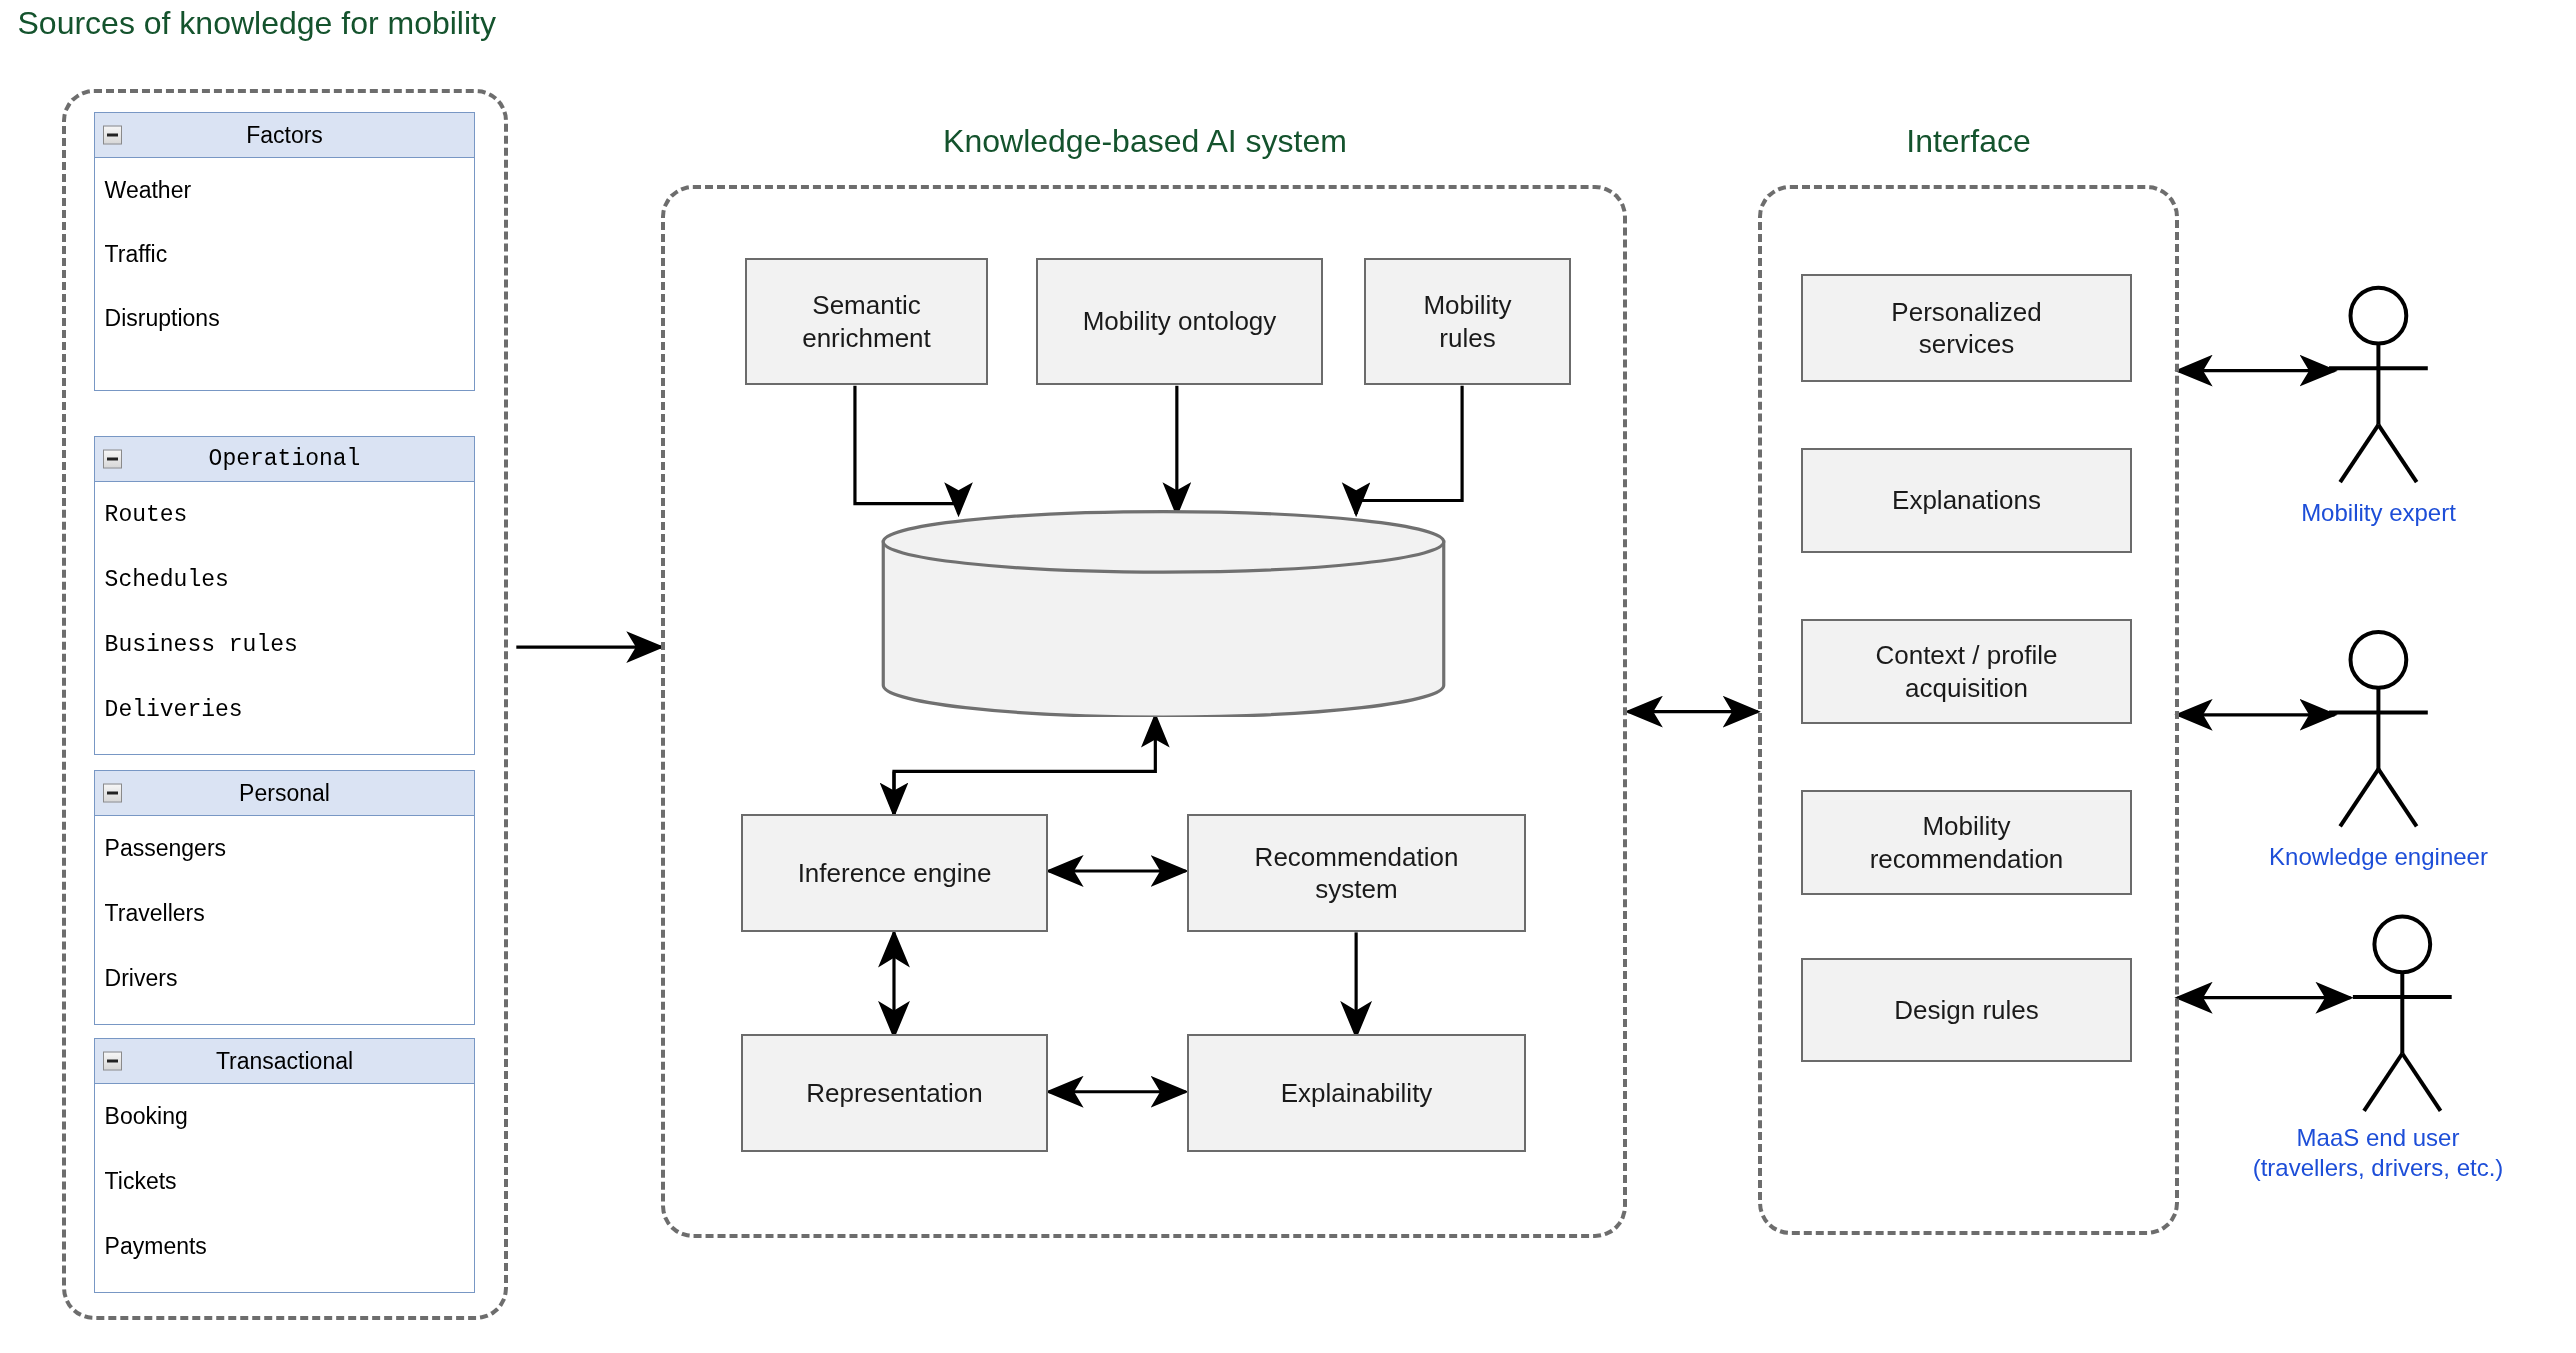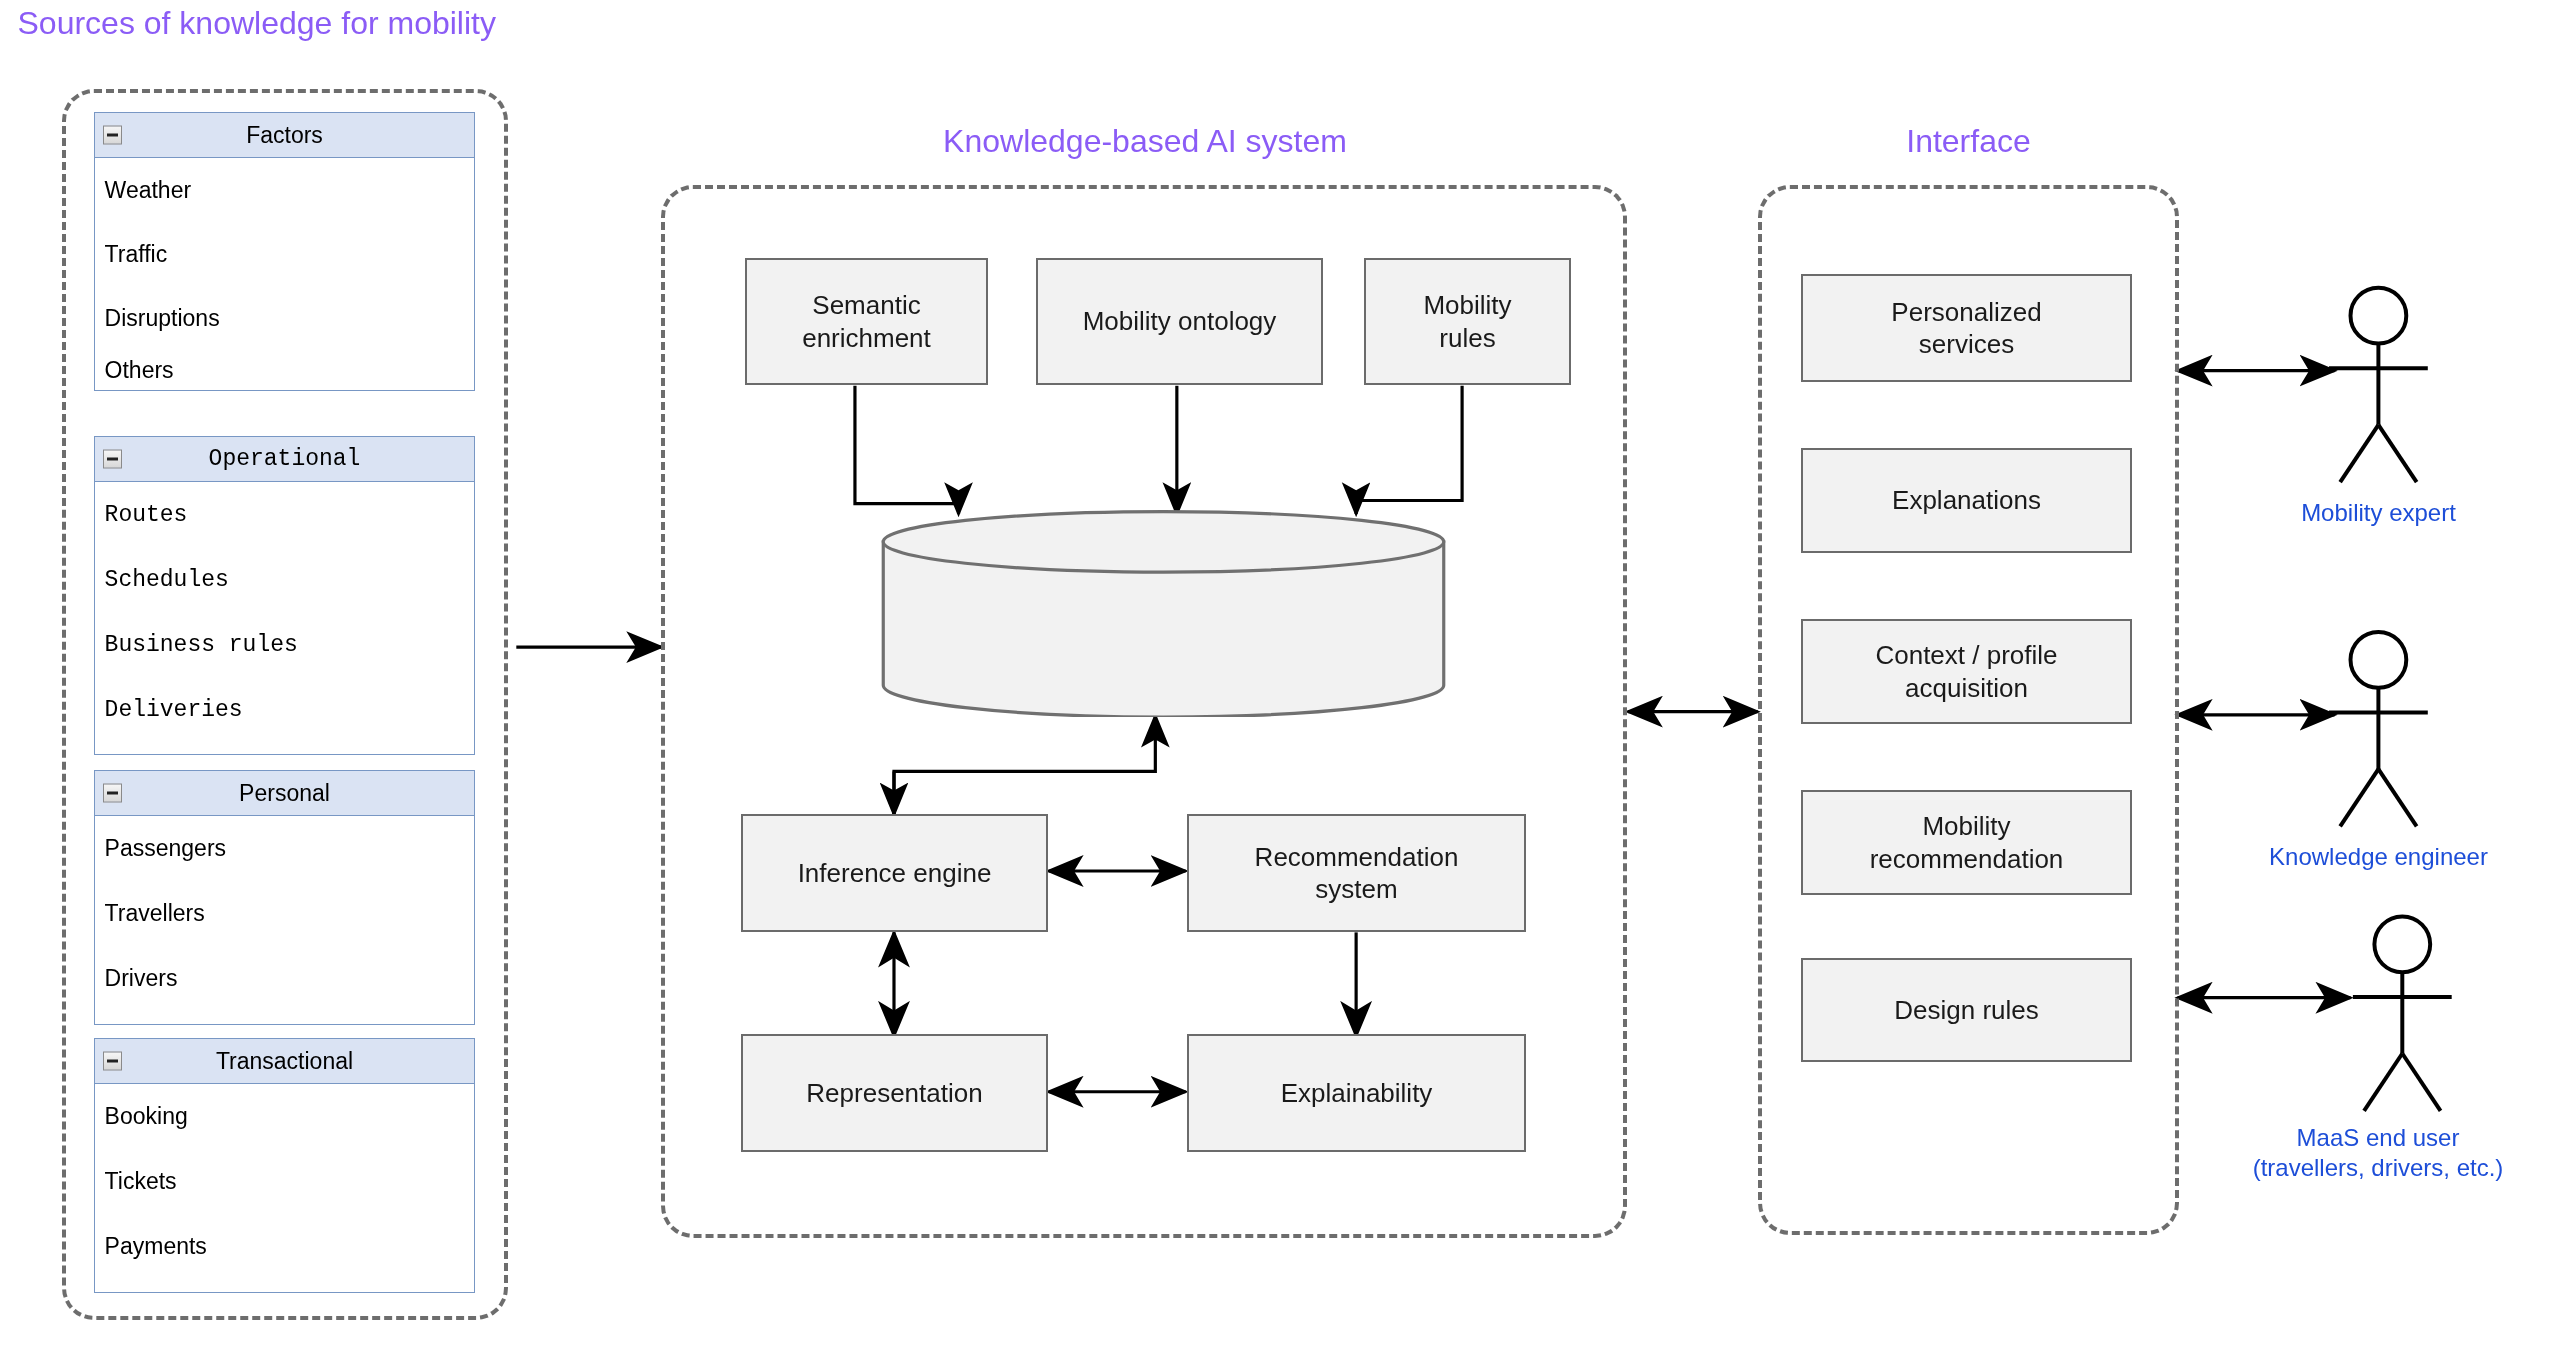--- a/index.html
+++ b/index.html
@@ -17,21 +17,21 @@
     width: 2576px;
     height: 1354px;
     overflow: hidden;
     background: #ffffff;
   }
   .abs { position: absolute; }
 
   
   .section-caption {
     font-size: 32px;
-    color: #8b5cf6;
+    color: #14532d;
     white-space: nowrap;
     text-align: center;
     line-height: 1.1;
   }
 
   
   .dashed-box {
     border: 4px dashed #6d6d6d;
     border-radius: 32px;
     box-sizing: border-box;
@@ -242,21 +242,20 @@
     <div class="src-header">
       <span class="collapse-icon">
           <span class="minus"></span>
         </span>
       <span>Factors</span>
     </div>
     <div class="src-body">
       <div class="src-item" style="height:64px;">Weather</div>
       <div class="src-item" style="height:64px;">Traffic</div>
       <div class="src-item" style="height:64px;">Disruptions</div>
-      <div class="src-item" style="height:40px;">Others</div>
     </div>
   </div>
 
   <div class="abs src-panel" style="left:94px; top:436px; width:381px; height:319px;font-family:Liberation Mono, monospace;">
     <div class="src-header">
       <span class="collapse-icon">
           <span class="minus"></span>
         </span>
       <span>Operational</span>
     </div>

